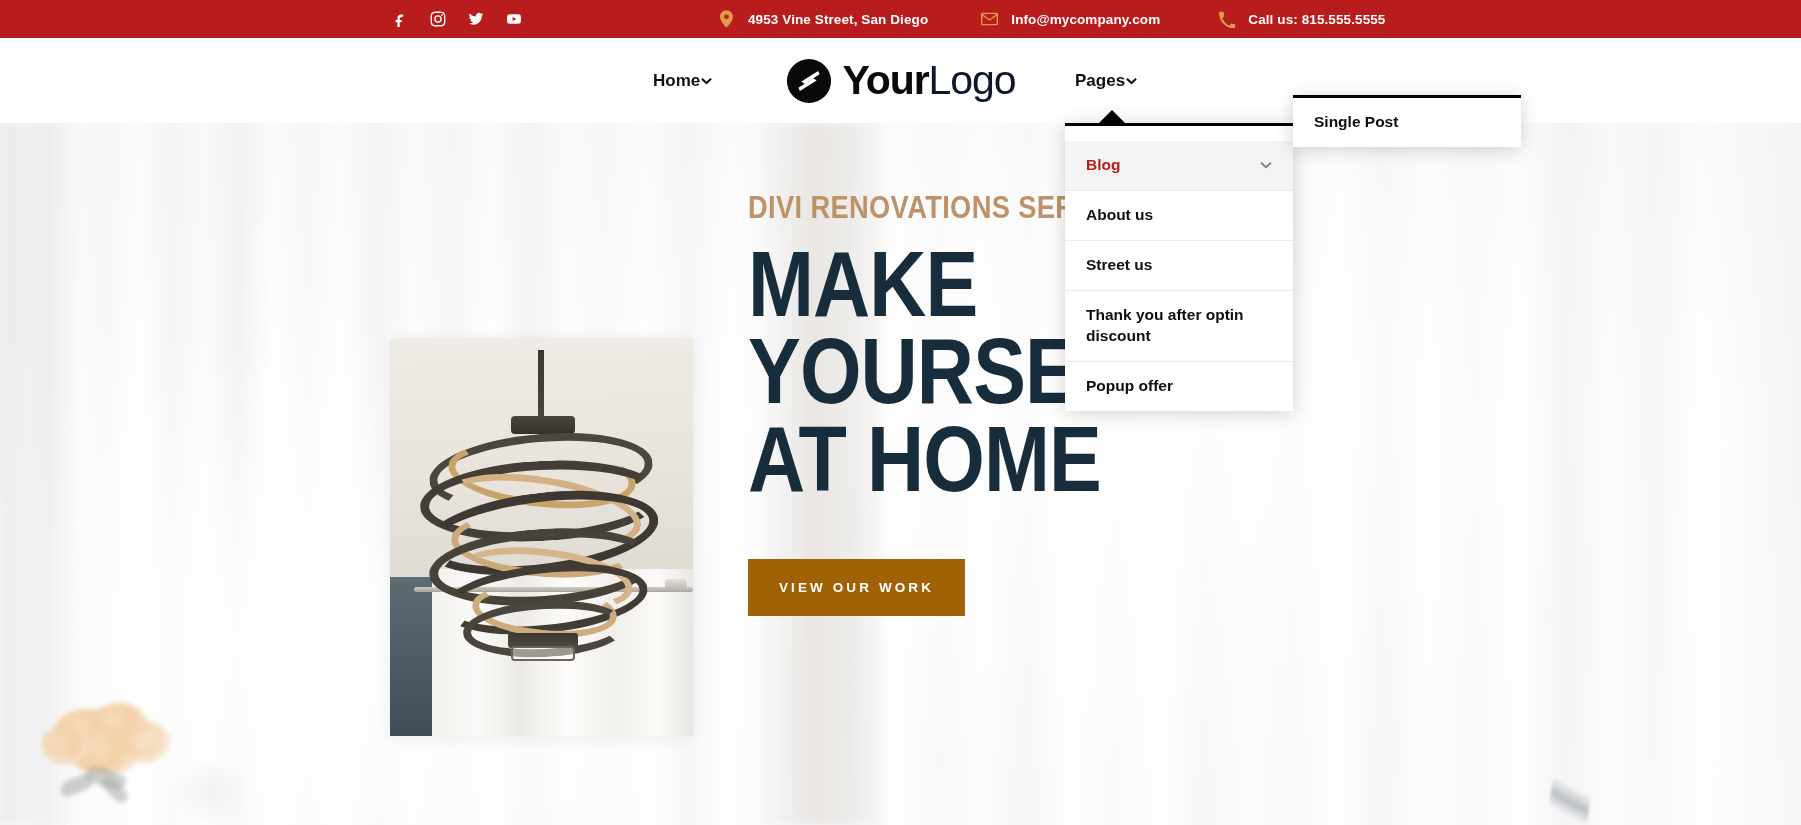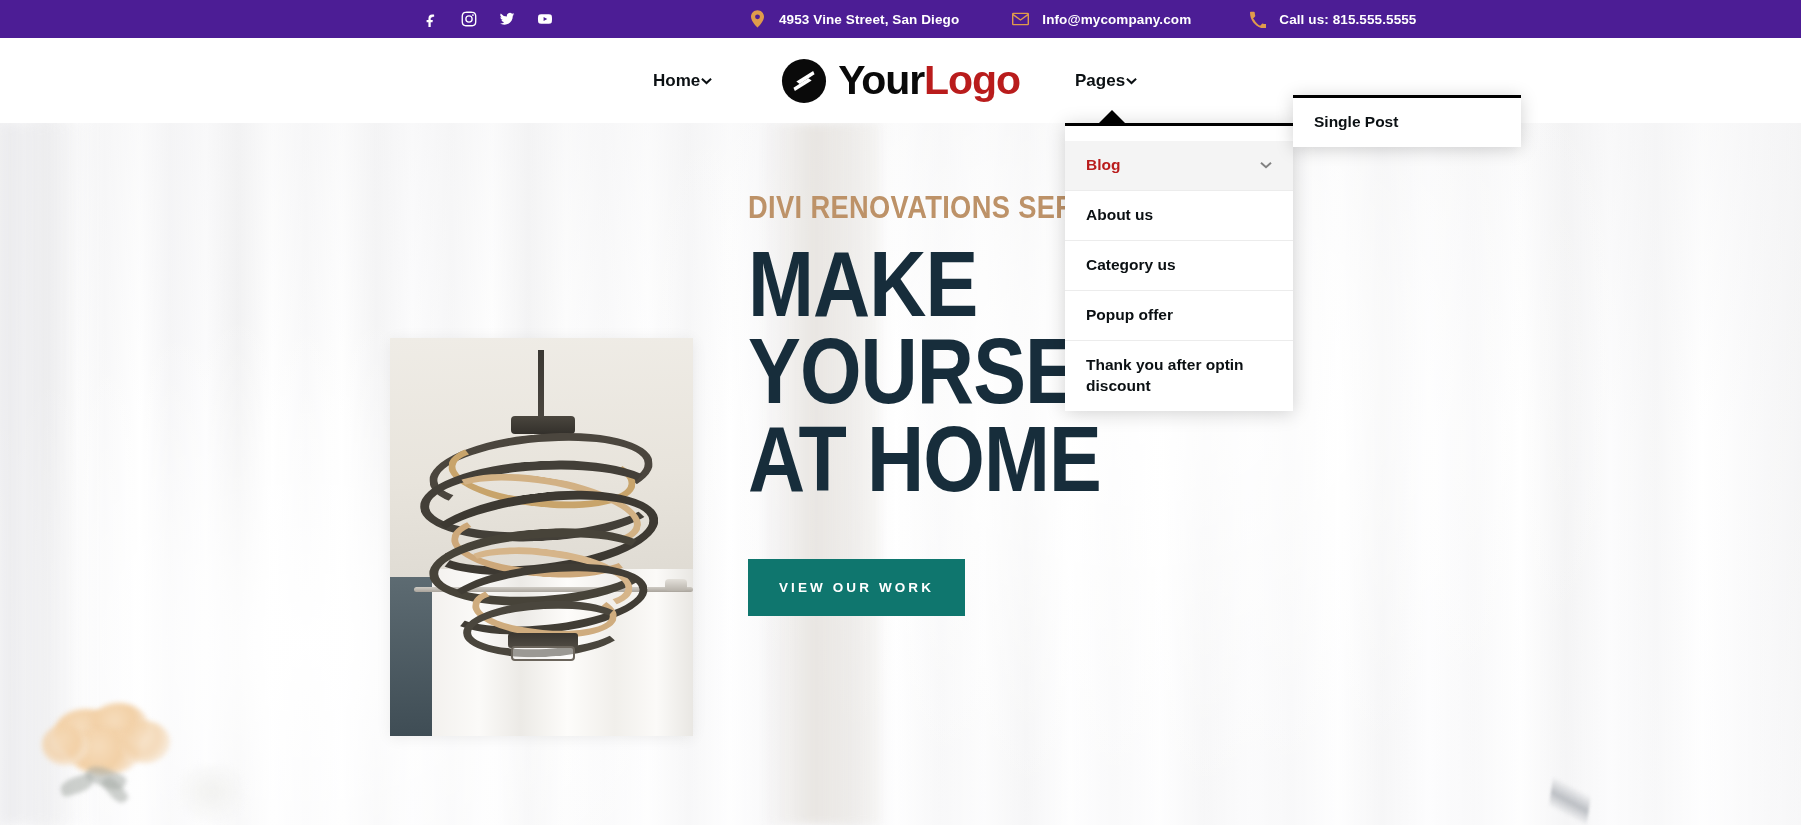--- a/index.html
+++ b/index.html
@@ -5,25 +5,24 @@
   * { margin:0; padding:0; box-sizing:border-box; }
   html,body {
     width:1801px; height:825px; overflow:hidden;
     font-family:"Liberation Sans", sans-serif;
     background:#fff;
   }
   .page { position:relative; width:1801px; height:825px; overflow:hidden; }
 
   
   .topbar{
-    position:relative; height:38px; background:#4c1d95; width:100%;
+    position:relative; height:38px; background:#b91c1c; width:100%;
     display:flex; align-items:center; color:#fff;
     font-size:13.5px; font-weight:700; letter-spacing:.1px;
     z-index:60;
-    padding-left:31px;
   }
   .social{ display:flex; align-items:center; gap:22px; margin-left:392px; }
   .social .s-ico{ display:block; width:16px; height:16px; color:#fff; cursor:pointer; }
   .social .s-ico svg{ display:block; width:100%; height:100%; fill:#fff; }
 
   .info-group{ display:flex; align-items:center; gap:13px; }
   .info-group.g1{ margin-left:196px; }
   .info-group.g2{ margin-left:53px; }
   .info-group.g3{ margin-left:58px; }
   .info-ico{ width:17px; height:18px; display:flex; align-items:center; justify-content:center; }
@@ -45,21 +44,21 @@
   .nav-link .chev{ display:inline-block; width:11px; height:8px; }
   .nav-link .chev svg{ display:block; width:11px; height:8px; stroke:#0b1013; fill:none; stroke-width:2.2; }
   .nav-left{ position:absolute; left:653px; top:50%; transform:translateY(-50%); }
   .nav-right{ position:absolute; left:1075px; top:50%; transform:translateY(-50%); }
 
   .logo{ display:flex; align-items:center; gap:11px; }
   .logo-mark{ width:46px; height:46px; }
   .logo-mark svg{ display:block; width:46px; height:46px; }
   .logo-text{ font-size:41px; font-weight:700; letter-spacing:-1.1px; line-height:1; }
   .logo-text .dark{ color:#0a0a0a; }
-  .logo-text .grey{ color:#b91c1c; font-weight:700; }
+  .logo-text .grey{ color:#0f172a; font-weight:400; }
 
   
   .dropdown{
     position:absolute; left:1065px; top:123px; width:228px;
     background:#fff; border-top:3px solid #000;
     box-shadow:0 2px 18px rgba(0,0,0,.18);
     z-index:70;
   }
   .dropdown:before{
     content:""; position:absolute; left:34px; top:-16px;
@@ -208,21 +207,21 @@
   }
   .headline{
     position:absolute; left:0; top:118px; width:620px;
     font-size:92px; line-height:.95; font-weight:700;
     color:#172d3b; letter-spacing:-1px; text-transform:uppercase;
     font-family:"Liberation Sans Narrow","Liberation Sans", sans-serif;
     transform:scaleX(.86); transform-origin:left top;
   }
   .cta{
     position:absolute; left:0; top:436px;
-    background:#0f766e; color:#fff; border:none;
+    background:#a16207; color:#fff; border:none;
     padding:21px 31px; font-size:13.5px; font-weight:700;
     letter-spacing:3.1px; cursor:pointer;
     font-family:"Liberation Sans", sans-serif;
   }
 </style>
 </head>
 <body>
 
 <div class="page">
 
@@ -377,22 +376,22 @@
   <div class="dropdown">
     <div class="dd-item active">
       <span>Blog</span>
       <span class="chev-s">
         <svg viewBox="0 0 12 8">
             <path d="M1 1.8 6 6.2 11 1.8"></path>
           </svg>
       </span>
     </div>
     <div class="dd-item">About us</div>
-    <div class="dd-item">Category us</div>
+    <div class="dd-item">Street us</div>
+    <div class="dd-item">Thank you after optin discount</div>
     <div class="dd-item">Popup offer</div>
-    <div class="dd-item">Thank you after optin discount</div>
   </div>
 
   <div class="submenu">
     <div class="dd-item">Single Post</div>
   </div>
 
 </div>
 
 </body></html>

